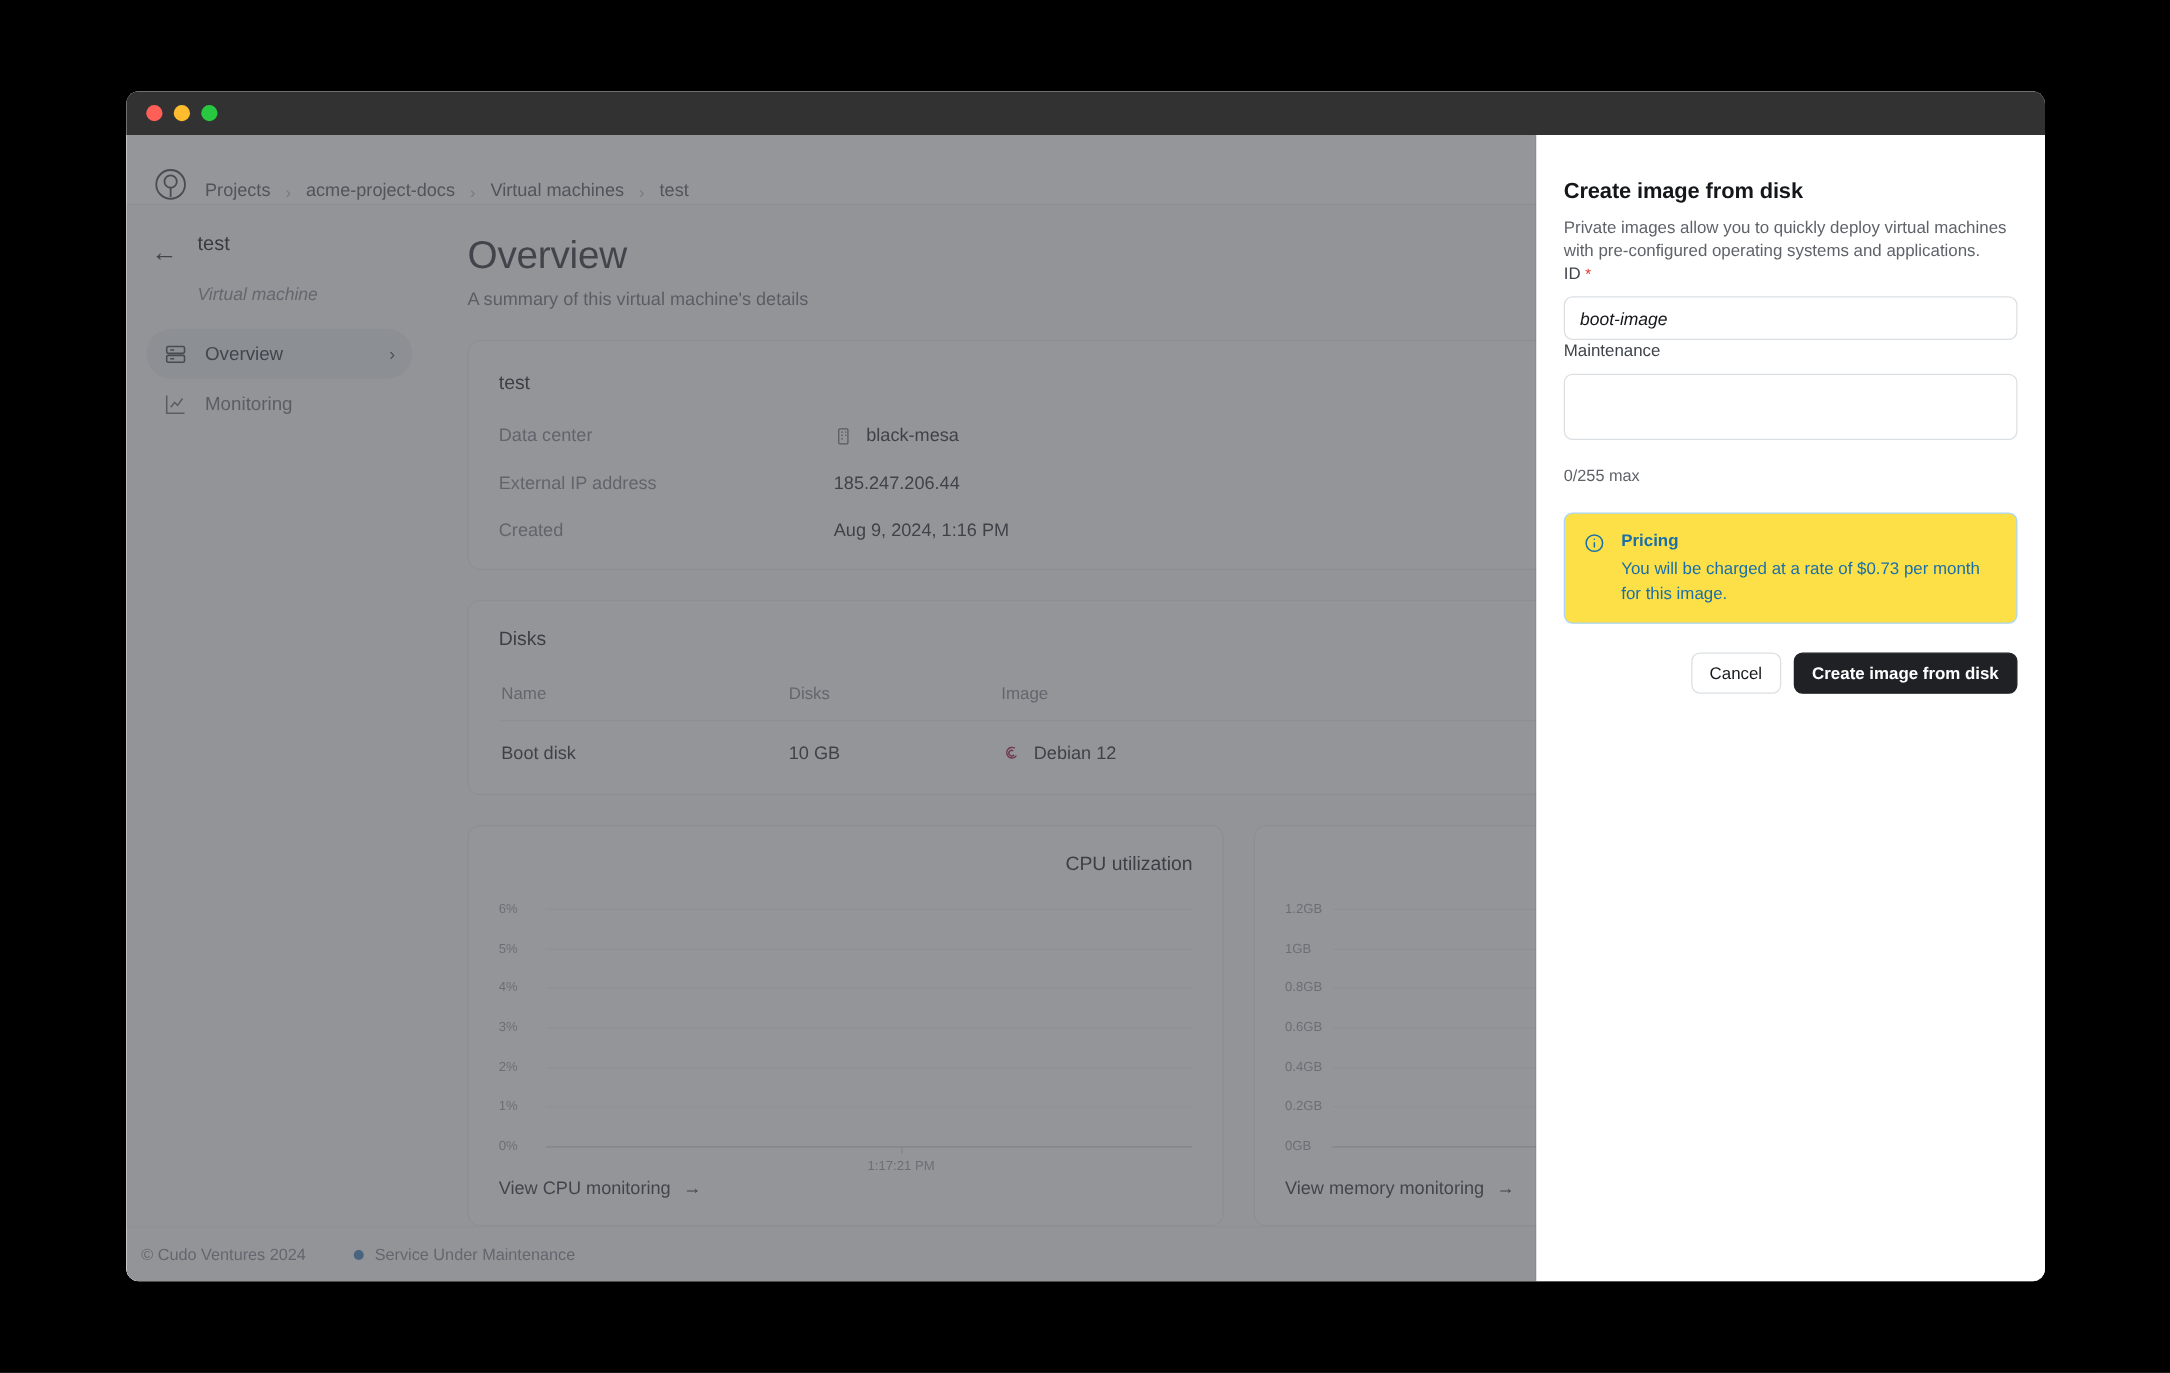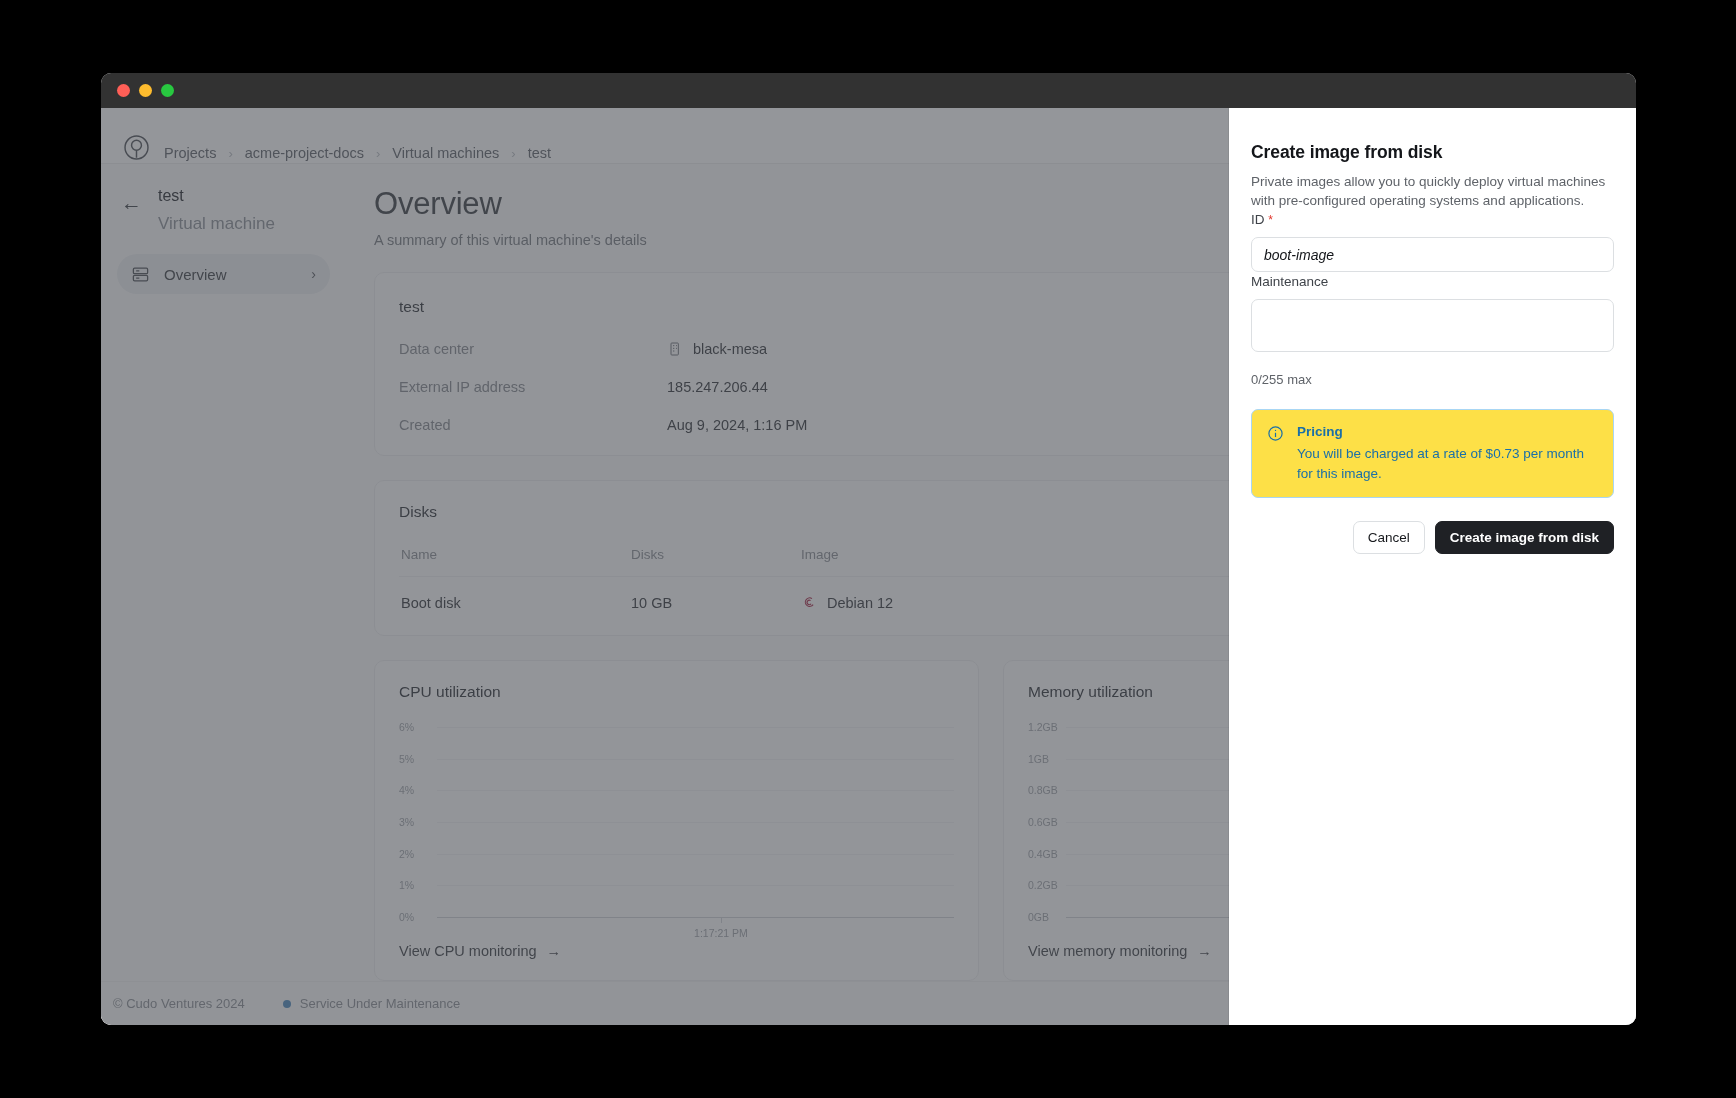--- a/index.html
+++ b/index.html
@@ -58,21 +58,21 @@
     display: flex; align-items: center; gap: 9px; padding: 0 12px;
     color: #9aa0a6; font-size: 14.5px; background:#fff;
   }
 
   
   .body { display: flex; height: calc(100% - 56px); }
   .sidebar { width: 245px; flex: 0 0 245px; padding: 22px 16px 0 16px; }
   .vm-head { display: flex; align-items: flex-start; gap: 16px; padding-left: 4px; margin-bottom: 20px; }
   .back-arrow { font-size: 21px; color: #3d4045; line-height: 1; margin-top: 6px; }
   .vm-name { font-size: 16px; color: #22252a; font-weight: 400; line-height: 1.25; }
-  .vm-sub { font-size: 17px; color: #8b9097; margin-top: 8px; }
+  .vm-sub { font-size: 14px; color: #8b9097; margin-top: 21px; font-style: italic; }
   .nav-item {
     display: flex; align-items: center; gap: 14px;
     height: 40px; padding: 0 14px; border-radius: 20px;
     font-size: 15px; color: #3d4045;
   }
   .nav-item.active { background: #eceef0; }
   .nav-item .chev { margin-left: auto; color: #55595f; font-size: 14px; }
   .nav-icon { width: 19px; height: 19px; flex: 0 0 auto; color:#4b4f55; }
   .nav-item.dim { color: #76797f; }
 
@@ -101,21 +101,21 @@
   .tbl-head { display: flex; font-size: 13.5px; color: #8a8e94; padding: 0 2px 14px 2px;
               border-bottom: 1px solid #eeeff0; margin-top: 26px; }
   .tbl-row { display: flex; align-items: center; font-size: 14.5px; color: #33363b; padding: 17px 2px 2px 2px; }
   .c-name { width: 230px; }
   .c-size { width: 170px; }
   .c-image { flex: 1; display: flex; align-items: center; gap: 9px; }
   .kebab { margin-left: auto; color: #5e6269; font-size: 18px; line-height: 0.6; letter-spacing: 0; }
 
   .charts { display: flex; gap: 24px; margin-top: 24px; }
   .chart-card { flex: 1; background: #fdfdfd; border: 1px solid #ececee; border-radius: 10px; padding: 22px 24px 20px 24px; }
-  .chart-title { font-size: 15.5px; color: #2d3036; }
+  .chart-title { font-size: 15.5px; color: #2d3036; text-align: right; }
   .plot { position: relative; height: 190px; margin-top: 26px; }
   .ylab { position: absolute; left: 0; font-size: 10.5px; color: #9ea2a8; transform: translateY(-50%); }
   .gridline { position: absolute; left: 38px; right: 0; border-top: 1px solid #f0f1f2; }
   .axisline { position: absolute; left: 38px; right: 0; border-top: 1px solid #cfd2d6; }
   .xtick { position: absolute; width: 1px; height: 6px; background: #cfd2d6; }
   .xlab { position: absolute; font-size: 10.5px; color: #9ea2a8; transform: translateX(-50%); }
   .chart-link { margin-top: 26px; font-size: 14.5px; color: #3b3e43; display: inline-flex; align-items: center; gap: 10px; }
 
   .footer {
     position: absolute; left: 0; right: 0; bottom: 0; height: 44px;
@@ -219,20 +219,29 @@
                 <svg viewBox="0 0 24 24" width="19" height="19" fill="none" stroke="#4b4f55" stroke-width="1.6">
                   <rect x="3" y="4" width="18" height="7" rx="1.6"></rect>
                     <rect x="3" y="13" width="18" height="7" rx="1.6"></rect>
                   <path d="M6.5 7.5h4M6.5 16.5h4"></path>
                 </svg>
               </span>
               <span>Overview</span>
               <span class="chev">›</span>
             </div>
 
+            <div class="nav-item dim">
+              <span class="nav-icon">
+                <svg viewBox="0 0 24 24" width="19" height="19" fill="none" stroke="#76797f" stroke-width="1.6">
+                  <path d="M3 3v18h18"></path>
+                    <path d="M7 15l4-5 3 3 5-7"></path>
+                </svg>
+              </span>
+              <span>Monitoring</span>
+            </div>
           </aside>
 
           <main class="main">
             <h1 class="page-title">Overview</h1>
             <div class="page-sub">A summary of this virtual machine's details</div>
 
             <section class="card">
               <div class="card-title-row">
                 <span class="card-title">test</span>
                 <span class="badge">

